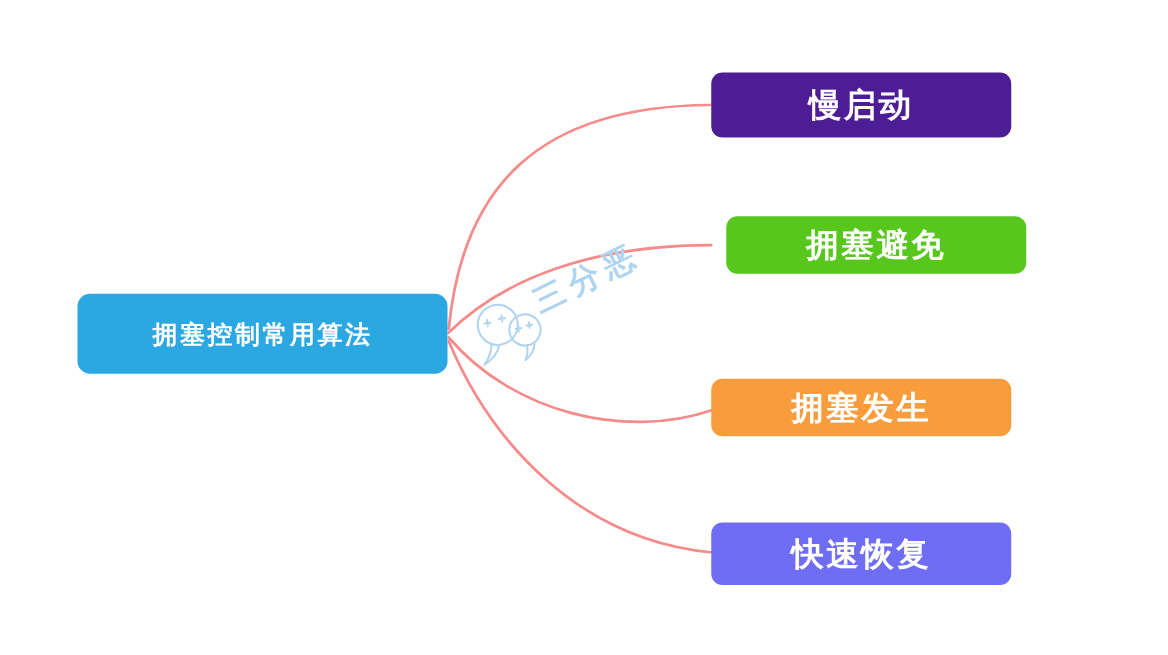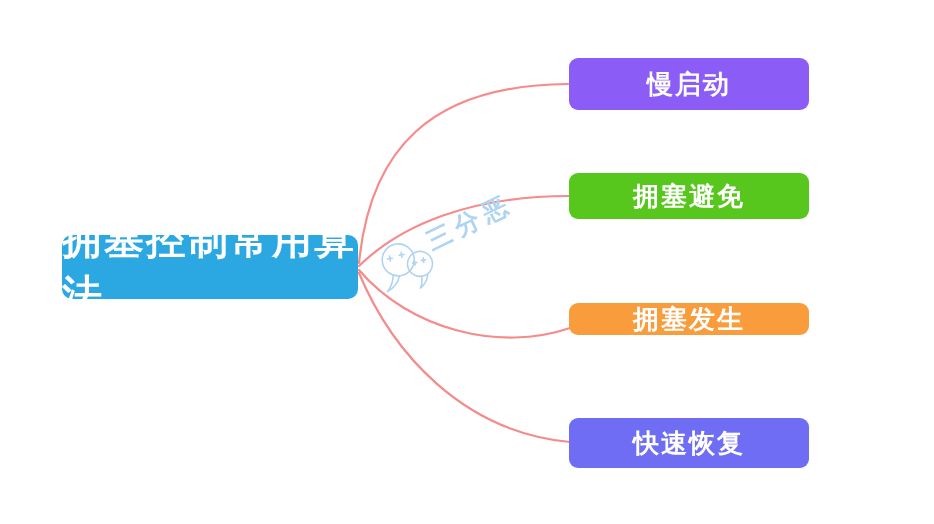--- a/index.html
+++ b/index.html
@@ -34,31 +34,31 @@
     box-sizing: border-box;
     cursor: pointer;
     user-select: none;
   }
   .root-node {
     left: 62px;
     top: 235px;
     width: 296px;
     height: 64px;
     border-radius: 10px;
-    font-size: 40px;
+    font-size: 20px;
   }
   .branch {
     left: 569px;
     width: 240px;
     border-radius: 9px;
     font-size: 26px;
   }
   .branch-0 { top: 58px;  height: 52px; }
   .branch-1 { top: 173px; height: 46px; }
-  .branch-2 { top: 303px; height: 32px; }
+  .branch-2 { top: 303px; height: 46px; }
   .branch-3 { top: 418px; height: 50px; }
   .watermark-text {
     position: absolute;
     left: 428px;
     top: 226px;
     transform: rotate(-26deg);
     transform-origin: left center;
     font-size: 25px;
     font-weight: bold;
     letter-spacing: 6px;
@@ -86,23 +86,23 @@
       <path d="M 420 278 C 420 283 419 287 417 290 C 422 287 425 283 426 278"></path>
       <path d="M 391 254 v 5 M 388.5 256.5 h 5"></path>
       <path d="M 403 252 v 5 M 400.5 254.5 h 5"></path>
       <path d="M 415 262 v 4.5 M 412.8 264.2 h 4.5"></path>
       <path d="M 424 260.5 v 4.5 M 421.8 262.7 h 4.5"></path>
     </g>
   </svg>
 
   <div class="node root-node" style="background-color: rgb(43, 167, 225);">拥塞控制常用算法</div>
 
-  <div class="node branch branch-0" style="background-color: #8b5cf6;">慢启动</div>
+  <div class="node branch branch-0" style="background-color: #4c1d95;">慢启动</div>
 
-  <div class="node branch branch-1" style="background-color: rgb(87, 199, 30);">拥塞避免</div>
+  <div class="node branch branch-1" style="background-color: rgb(87, 199, 30); margin-left: 12px;">拥塞避免</div>
 
   <div class="node branch branch-2" style="background-color: rgb(249, 156, 60);">拥塞发生</div>
 
   <div class="node branch branch-3" style="background-color: rgb(111, 109, 243);">快速恢复</div>
 
   <div class="watermark-text" style="color: rgb(175, 212, 242);">三分恶</div>
 
 </div>
 
 </body></html>

